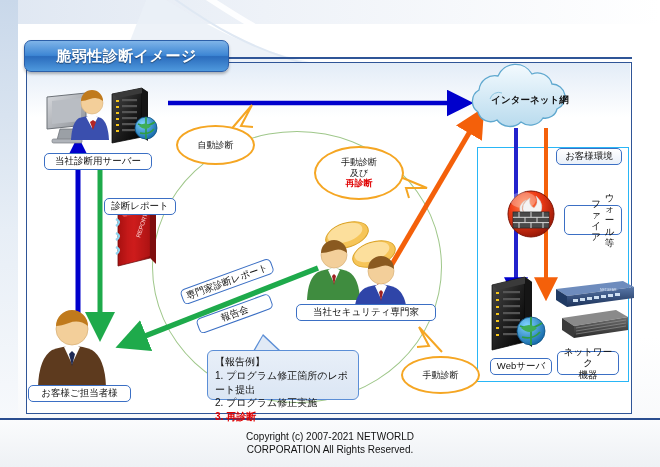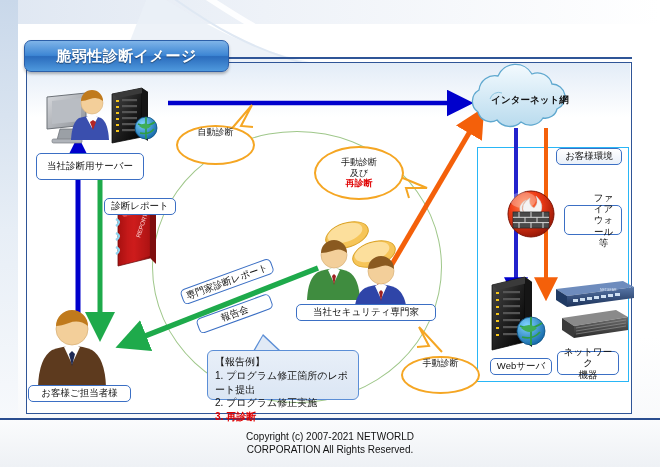--- a/index.html
+++ b/index.html
@@ -41,21 +41,21 @@
 
   
   .lbl{position:absolute;border:1.1px solid #3b6fc4;border-radius:5px;background:#ffffff;
      color:#101010;font-size:9.5px;line-height:1.15;text-align:center;
      display:flex;align-items:center;justify-content:center;box-sizing:border-box;
      padding:2px 4px;white-space:nowrap;}
   .lbl.two{white-space:normal;line-height:1.18;}
 
   
   .callout{position:absolute;border:2px solid #f5a623;border-radius:50%;
-     background:#ffffff;display:flex;justify-content:center;
+     background:#ffffff;display:flex;align-items:center;justify-content:center;
      text-align:center;box-sizing:border-box;font-size:9px;color:#1a1a1a;line-height:1.2;}
   .callout .red{color:#e00000;font-weight:bold;}
 
   
   .ellipse-green{position:absolute;left:152px;top:131px;width:290px;height:272px;
      border:1.8px solid #9fc78a;border-radius:50%;background:transparent;box-sizing:border-box;}
 
   
   .cust-box{position:absolute;left:477px;top:147px;width:152px;height:235px;
      border:1.8px solid #29b6f6;background:transparent;box-sizing:border-box;}
@@ -333,21 +333,21 @@
     </g>
 
     <g fill="none" stroke="#f5a623" stroke-width="2">
       <path d="M228,133 L252,105 L241,126 L253,127"></path>
       <path d="M398,176 L427,188 L406,188 L409,198"></path>
       <path d="M442,352 L419,327 L429,346 L417,347"></path>
     </g>
   </svg>
   </div>
 
-  <div class="lbl" style="left:36px;top:153px;width:108px;height:27px;">
+  <div class="lbl" style="left:44px;top:153px;width:108px;height:17px;">
     <span>当社診断用サーバー</span>
   </div>
 
   <div class="lbl" style="left:104px;top:198px;width:72px;height:17px;">
     <span>診断レポート</span>
   </div>
 
   <div class="lbl" style="left:28px;top:385px;width:103px;height:17px;">
     <span>お客様ご担当者様</span>
   </div>
@@ -357,21 +357,21 @@
   </div>
 
   <div style="position:absolute;left:481px;top:91px;width:98px;height:18px;display:flex;align-items:center;justify-content:center;font-size:9.5px;font-weight:bold;color:#121212;">
     <span>インターネット網</span>
   </div>
 
   <div class="lbl" style="left:556px;top:148px;width:66px;height:17px;background:linear-gradient(180deg,#ffffff,#e9f0f9);">
     <span>お客様環境</span>
   </div>
 
-  <div class="lbl two" style="left:564px;top:205px;width:58px;height:30px;flex-direction:column;padding-left:25px;">
+  <div class="lbl two" style="left:564px;top:205px;width:58px;height:30px;flex-direction:row;padding-left:25px;">
     <span>ファイア</span>
     <span>ウォール等</span>
   </div>
 
   <div class="lbl" style="left:490px;top:358px;width:62px;height:17px;">
     <span>Webサーバ</span>
   </div>
 
   <div class="lbl two" style="left:557px;top:351px;width:62px;height:24px;flex-direction:column;">
     <span>ネットワーク</span>

